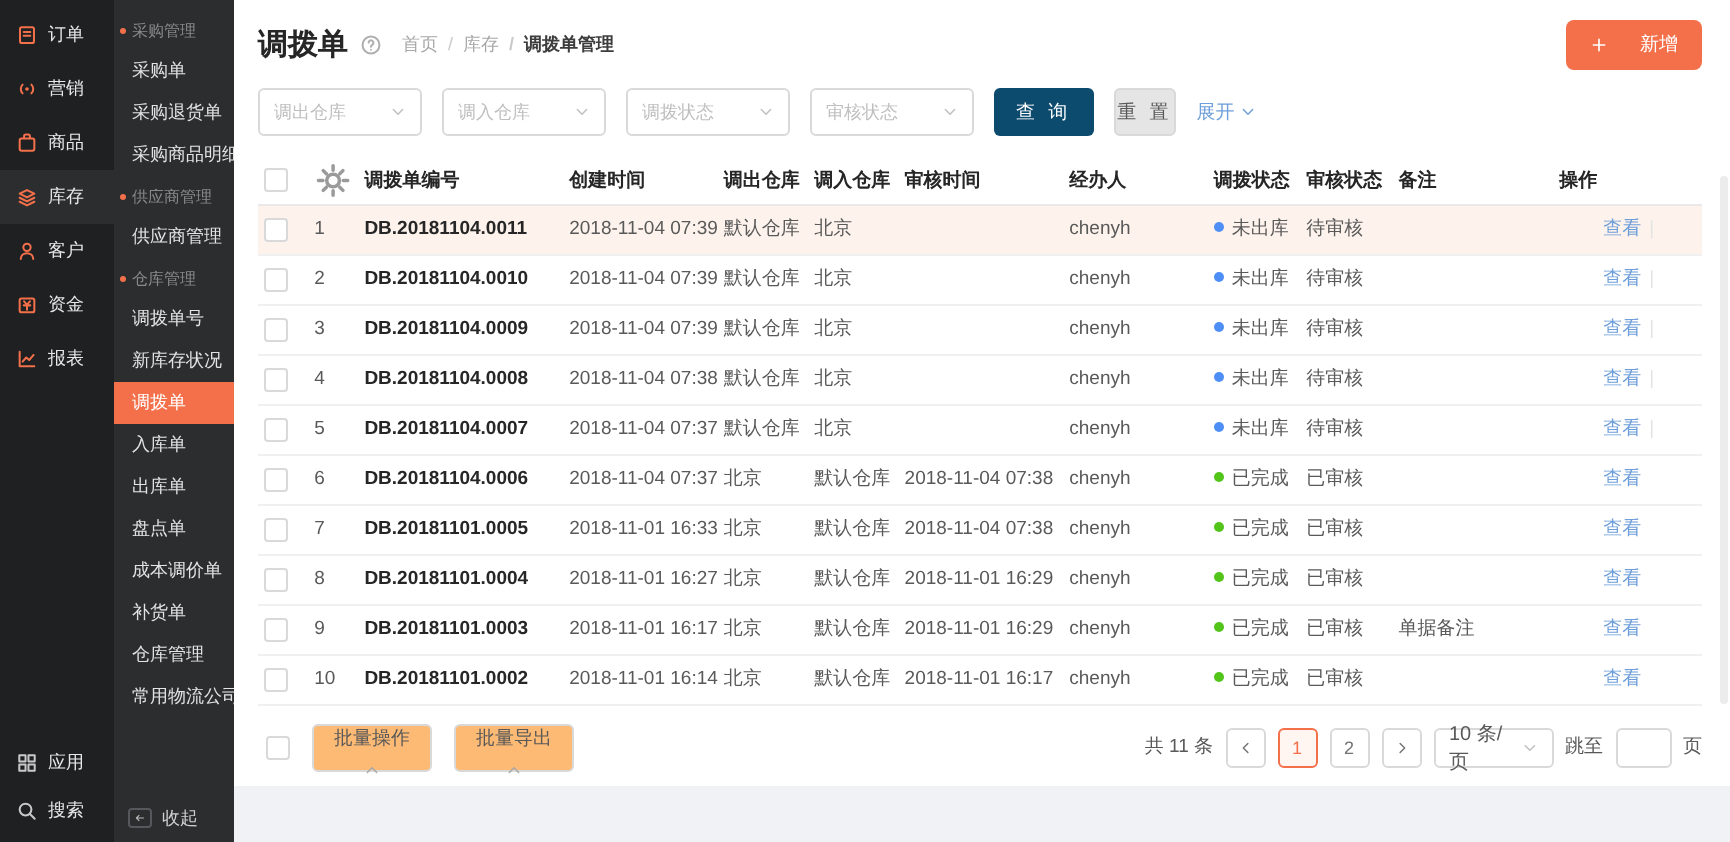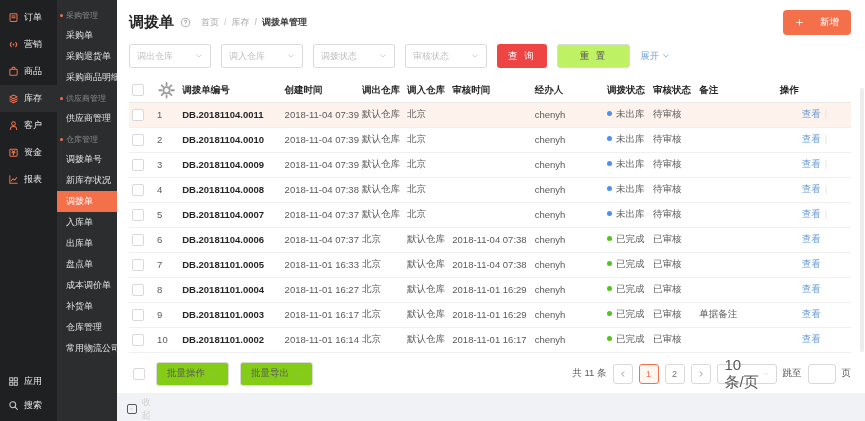--- a/index.html
+++ b/index.html
@@ -14,21 +14,21 @@
   
   .sidebar1 { width:57px; background:#1E2022; display:flex; flex-direction:column; padding-top:4px; flex:none; }
   .s1-item { display:flex; align-items:center; gap:5px; height:27px; padding-left:8px; color:#E8E8E8; font-size:9px; cursor:pointer; }
   .s1-item.active { background:#2B2D2F; }
   .s1-icon { width:11px; height:11px; color:#F4704B; flex:none; }
   .s1-bottom { margin-top:auto; padding-bottom:4px; }
   .s1-bottom .s1-item { height:24px; }
   .s1-bottom .s1-icon { color:#C9C9C9; }
 
   
-  .sidebar2 { width:60px; background:#2B2D2F; display:flex; flex-direction:row; padding-top:5px; flex:none; }
+  .sidebar2 { width:60px; background:#2B2D2F; display:flex; flex-direction:column; padding-top:5px; flex:none; }
   .s2-group-header { display:flex; align-items:center; gap:3px; height:20px; padding-left:3px; color:#8A8A8A; font-size:8px; white-space:nowrap; }
   .s2-bullet { width:3px; height:3px; background:#F4704B; border-radius:50%; flex:none; }
   .s2-item { height:21px; line-height:21px; padding-left:9px; color:#E3E3E3; font-size:9px; white-space:nowrap; cursor:pointer; }
   .s2-item.active { background:#F4704B; color:#fff; }
   .s2-collapse { margin-top:auto; display:flex; align-items:center; gap:5px; height:24px; padding-left:7px; color:#D0D0D0; font-size:9px; cursor:pointer; }
   .s2-collapse-icon { width:12px; height:10px; color:#B9B9B9; border:1px solid #55585C; border-radius:2px; padding:1px 2px; }
 
   
   .main { flex:1; display:flex; flex-direction:column; }
   .content { background:#fff; height:393px; padding:0 14px 0 12px; position:relative; }
@@ -45,48 +45,48 @@
   .add-btn .plus-icon { width:9px; height:9px; color:#fff; }
 
   .filter-bar { display:flex; align-items:center; gap:10px; height:24px; margin-bottom:11px; }
   .search-box { position:relative; width:176px; height:24px; }
   .search-box input { width:100%; height:100%; border:1px solid #D9D9D9; border-radius:3px; padding:0 6px 0 22px; font-size:9px; color:#595959; outline:none; font-family:inherit; }
   .search-box input::placeholder { color:#BFBFBF; }
   .search-glyph { position:absolute; left:7px; top:6px; width:11px; height:11px; color:#BFBFBF; }
   .select { width:82px; height:24px; border:1px solid #D9D9D9; border-radius:3px; display:flex; align-items:center; justify-content:space-between; padding:0 7px; font-size:9px; color:#BFBFBF; cursor:pointer; background:#fff; }
   .select .caret { width:8px; height:8px; color:#BFBFBF; }
   .btn { height:24px; border-radius:3px; font-size:9.5px; cursor:pointer; font-family:inherit; letter-spacing:2px; }
-  .btn-primary { background:#ef4444; color:#fff; border:none; padding:0 11px; }
-  .btn-default { background:#bef264; color:#595959; border:1px solid #D9D9D9; padding:0 22px; }
+  .btn-primary { background:#0c4a6e; color:#fff; border:none; padding:0 11px; }
+  .btn-default { background:#e5e5e5; color:#595959; border:1px solid #D9D9D9; padding:0 1px; }
   .expand-link { display:flex; align-items:center; gap:3px; color:#6E9FDA; font-size:9.5px; cursor:pointer; }
   .expand-link .caret { width:8px; height:8px; }
 
   
   table { width:100%; border-collapse:collapse; table-layout:fixed; font-size:9.5px; }
   th { text-align:left; font-weight:bold; color:#262626; height:23px; border-bottom:1px solid #E9E9E9; padding:0 3px; white-space:nowrap; overflow:hidden; }
   td { height:25px; border-bottom:1px solid #F0F0F0; color:#595959; padding:0 3px; white-space:nowrap; overflow:hidden; }
   tr.highlight td { background:#FDF3EC; }
   .checkbox { display:inline-block; width:12px; height:12px; border:1px solid #D9D9D9; border-radius:2px; background:#fff; vertical-align:middle; cursor:pointer; }
   .gear-th-icon { width:11px; height:11px; color:#9A9A9A; cursor:pointer; }
   .c-no-txt { color:#262626; font-weight:bold; }
   .dot { display:inline-block; width:5px; height:5px; border-radius:50%; margin-right:4px; vertical-align:1px; }
   .dot.blue { background:#4E8EF7; }
   .dot.green { background:#52C41A; }
   .act { color:#6E9FDA; text-decoration:none; cursor:pointer;margin-left:22px; }
   .act-sep { color:#E3E3E3; margin:0 4px; }
 
   
   .table-footer { display:flex; align-items:center; height:42px; padding-left:4px; }
-  .batch-btn { display:flex; align-items:center; gap:5px; height:24px; border:1px solid #D9D9D9; border-radius:3px; background:#84cc16; color:#595959; font-size:9.5px; padding:0 10px; margin-left:11px; cursor:pointer; font-family:inherit; }
+  .batch-btn { display:flex; align-items:center; gap:5px; height:24px; border:1px solid #D9D9D9; border-radius:3px; background:#fdba74; color:#595959; font-size:9.5px; padding:0 10px; margin-left:11px; cursor:pointer; font-family:inherit;flex-direction:column; }
   .batch-btn .caret { width:8px; height:8px; color:#A8A8A8; }
   .pagination { margin-left:auto; display:flex; align-items:center; gap:6px; font-size:9.5px; color:#595959; }
   .pg-btn { min-width:20px; height:20px; border:1px solid #D9D9D9; border-radius:3px; background:#fff; display:flex; align-items:center; justify-content:center; font-size:9px; color:#737373; cursor:pointer; padding:0 4px; }
   .pg-btn .chev { width:8px; height:8px; }
   .pg-btn.active { border-color:#F4704B; color:#F4704B; background:#FFF6F2; }
-  .page-size { width:60px; height:20px; font-size:15px;align-items:center; }
+  .page-size { width:60px; height:20px; font-size:10px;align-items:center; }
   .jump-input { width:28px; height:20px; border:1px solid #D9D9D9; border-radius:3px; outline:none; font-size:9px; text-align:center; font-family:inherit; }
 </style>
 </head>
 <body>
 
 <nav class="sidebar1">
   <div id="s1-items">
   <div class="s1-item">
     <span class="s1-icon">
           <svg viewBox="0 0 12 12" fill="none" stroke="currentColor" stroke-width="1.1" stroke-linecap="round" stroke-linejoin="round">

